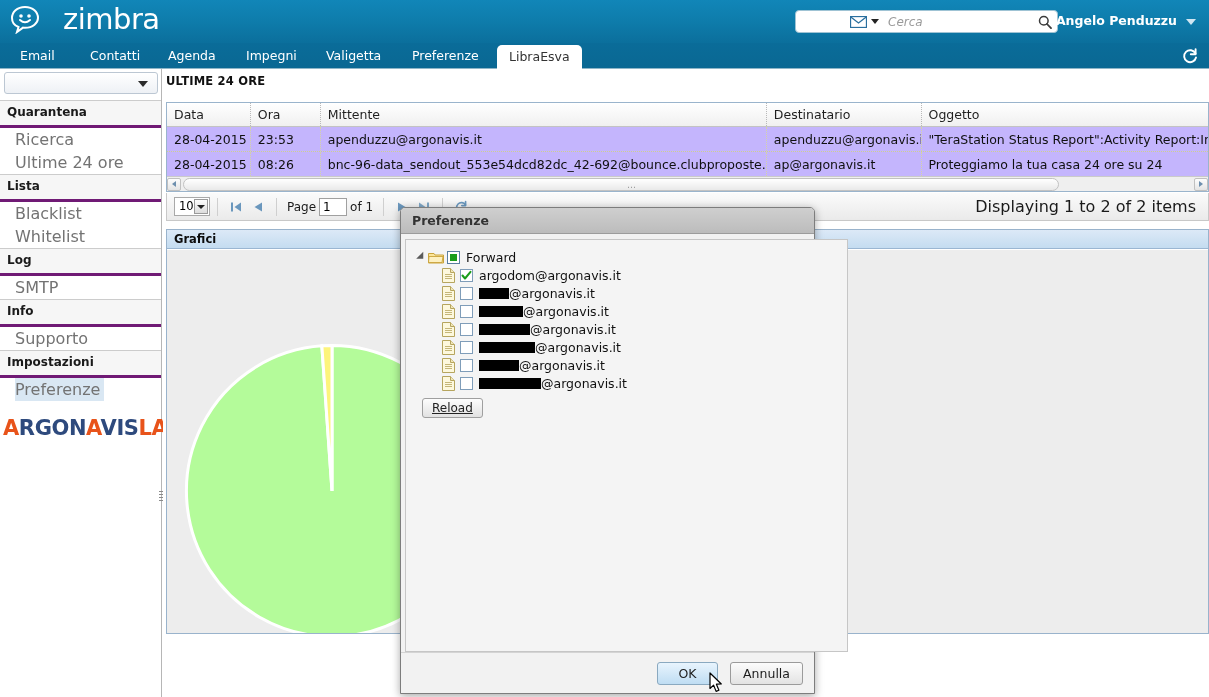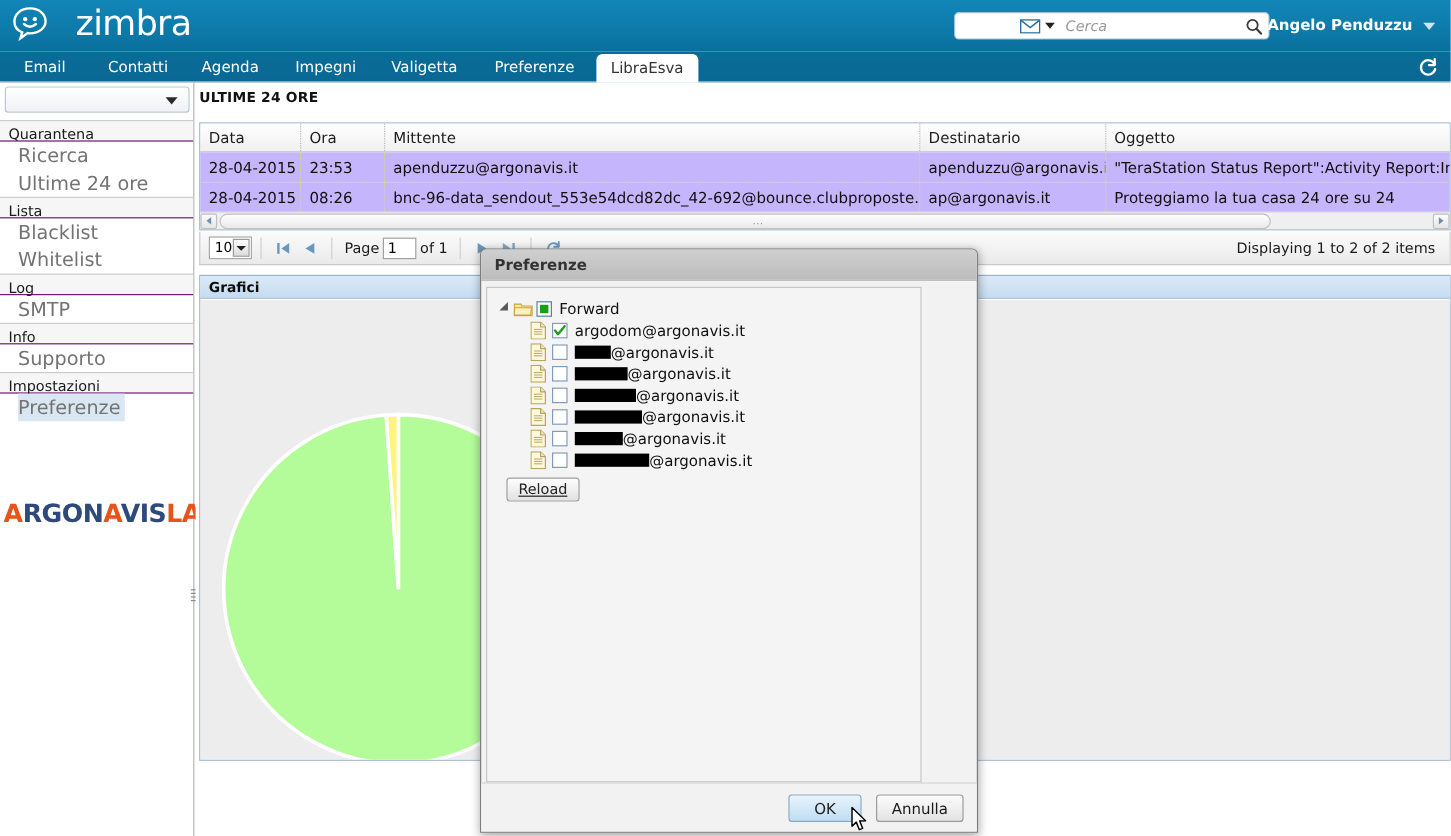--- a/index.html
+++ b/index.html
@@ -89,24 +89,24 @@
     cursor: pointer;
   }
   .domain-select .dcaret {
     position: absolute; right: 9px; top: 8px;
     width: 0; height: 0;
     border-left: 5px solid transparent; border-right: 5px solid transparent;
     border-top: 6px solid #2b2b2b;
   }
   .nav { position: absolute; left: 0; top: 31px; width: 161px; }
   .nav-head {
-    height: 18px; line-height: 22px;
-    padding-left: 7px; font-weight: normal; font-size: 12px; color: #1a1a1a;
+    height: 28px; line-height: 22px;
+    padding-left: 7px; font-weight: bold; font-size: 12px; color: #1a1a1a;
     background: #f6f6f6;
-    border-top: 1px solid #cccccc; border-bottom: 1px solid #701a75;
+    border-top: 1px solid #cccccc; border-bottom: 3px solid #701a75;
   }
   .nav-item {
     height: 23px; line-height: 23px;
     padding-left: 15px; font-size: 16px; color: #737373; cursor: pointer;
   }
   .nav-item.sel { background: #d9e7f3; display: inline-block; padding-right: 4px; margin-left: 15px; padding-left: 0; }
   .nav-item-wrap { height: 23px; }
   .argologo {
     position: absolute; left: 3px; top: 347px;
     font-size: 21px; font-weight: 600; letter-spacing: -0.4px;
@@ -195,21 +195,21 @@
   }
   .pgsel .sq i { width:0;height:0;border-left:4px solid transparent;border-right:4px solid transparent;border-top:4px solid #222; display:block;}
   .psep { width: 1px; height: 18px; background: #cfcfcf; margin: 0 7px; }
   .pbtn { width: 22px; height: 20px; display: flex; align-items: center; justify-content: center; cursor: pointer; }
   .pgtext { font-size: 12px; color: #1a1a1a; margin: 0 3px; }
   .pginput {
     width: 28px; height: 18px; border: 1px solid #a0a0a0; background: #ffffff;
     font-size: 12px; text-align: left; padding-left: 3px;
     font-family: "DejaVu Sans", "Liberation Sans", sans-serif;
   }
-  .displaying { margin-left: auto; margin-right: 12px; font-size: 12px; color: #1a1a1a; }
+  .displaying { margin-left: auto; margin-right: 12px; font-size: 16px; color: #1a1a1a; }
 
   
   .grafici {
     position: absolute; left: 3px; top: 160px; width: 1043px; height: 405px;
     border: 1px solid #99b3cc; background: #ffffff;
   }
   .grafici-head {
     height: 19px; line-height: 19px; padding-left: 7px;
     background: linear-gradient(to bottom,#dce9f7,#c4dcf0);
     border-bottom: 1px solid #9ab6d2;
@@ -227,21 +227,21 @@
     box-shadow: 0 2px 8px rgba(0,0,0,0.35);
   }
   .modal-head {
     height: 26px; line-height: 26px; padding-left: 11px;
     background: linear-gradient(to bottom,#cfcfcf,#bcbcbc);
     border-bottom: 1px solid #9c9c9c;
     border-radius: 4px 4px 0 0;
     font-weight: bold; font-size: 12.5px; color: #333333;
   }
   .modal-body {
-    position: absolute; left: 4px; top: 31px; width: 363px; height: 413px;
+    position: absolute; left: 4px; top: 31px; width: 443px; height: 413px;
     background: #f4f4f4; border: 1px solid #c6c6c6;
   }
   .tree { padding: 8px 0 0 8px; }
   .tnode { display: flex; align-items: center; height: 18px; font-size: 12.5px; color: #111111; cursor: pointer; }
   .tnode.child { margin-left: 28px; }
   .texpand { width: 14px; height: 14px; display:flex; align-items:center; justify-content:center; }
   .texpand i {
     display:block; width:0;height:0;
     border-left: 5px solid #5a5a5a; border-top: 5px solid transparent; border-bottom: 5px solid transparent;
     transform: rotate(45deg);

